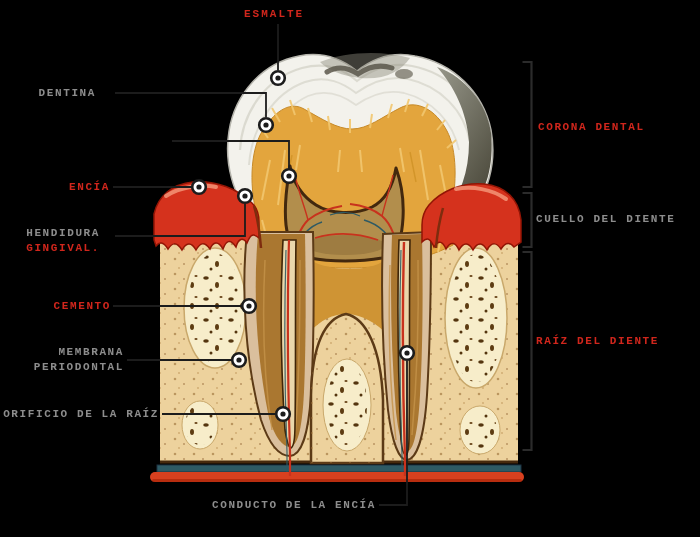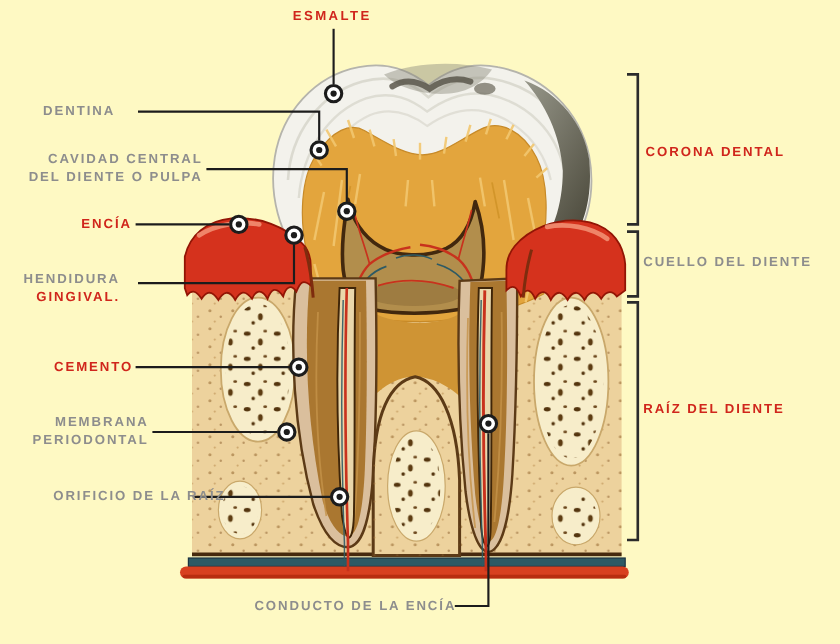--- a/index.html
+++ b/index.html
@@ -1,18 +1,18 @@
 <!DOCTYPE html>
 <html style="--c-label-red: #d0261c; --c-label-gray: #8d8d8d; --c-line: #1c1c1c; --c-enamel: #f3f2ec; --c-enamel-shade: #d8d7cd; --c-dentin: #e3a53d; --c-dentin-stria: #f2c76f; --c-root-dentin: #aa7730; --c-pulp: #b28e4c; --c-cementum: #dabf9d; --c-canal: #ead7ab; --c-gum: #d5321d; --c-gum-hi: #f59a7d; --c-bone: #edd29d; --c-bone-light: #f7edca; --c-outline-dark: #46290d; --c-artery: #c8321d; --c-vein: #2e5a64;"><head>
 <meta charset="utf-8">
 <style>
   html,body{margin:0;padding:0;background:#fff;}
   .stage{
-    position:relative;width:700px;height:537px;background:#fef9c3;overflow:hidden;
-    font-family:Liberation Sans, sans-serif;
+    position:relative;width:700px;height:537px;background:#000000;overflow:hidden;
+    font-family:Liberation Mono, monospace;
   }
   .stage svg{position:absolute;left:0;top:0;}
   .callout{
     position:absolute;font-weight:bold;font-size:11px;letter-spacing:1.6px;
     line-height:15px;white-space:nowrap;
   }
   .callout.right-al{text-align:right;}
   .red{color:var(--c-label-red);}
   .gray{color:var(--c-label-gray);}
   
@@ -254,33 +254,29 @@
 
     <g fill="none" stroke="#2b2b2b" stroke-width="2.2">
       <path d="M522.5 62 H 531.5 V 187 H 522.5"></path>
       <path d="M522.5 193 H 531.5 V 247 H 522.5"></path>
       <path d="M522.5 252 H 531.5 V 450 H 522.5"></path>
     </g>
   </svg>
 
   <div class="callout red" style="left:244px;top:7px;letter-spacing:2px;">ESMALTE</div>
   <div class="callout gray right-al" style="right:604px;top:86px;">DENTINA</div>
-  <div class="callout gray right-al" style="right:531px;top:126px;">
-    <div>CAVIDAD CENTRAL</div>
-    <div>DEL DIENTE O PULPA</div>
-  </div>
   <div class="callout red right-al" style="right:590px;top:180px;">ENCÍA</div>
   <div class="callout right-al" style="right:600px;top:226px;">
     <div class="gray">HENDIDURA</div>
     <div class="red">GINGIVAL.</div>
   </div>
   <div class="callout red right-al" style="right:589px;top:299px;margin-left:12px;">CEMENTO</div>
   <div class="callout gray right-al" style="right:576px;top:345px;">
     <div>MEMBRANA</div>
     <div>PERIODONTAL</div>
   </div>
-  <div class="callout gray right-al" style="right:512px;top:407px;">ORIFICIO DE LA RAÍZ</div>
+  <div class="callout gray right-al" style="right:541px;top:407px;">ORIFICIO DE LA RAÍZ</div>
   <div class="callout gray" style="left:212px;top:498px;">CONDUCTO DE LA ENCÍA</div>
   <div class="callout red" style="left:538px;top:120px;">CORONA DENTAL</div>
   <div class="callout gray" style="left:536px;top:212px;">CUELLO DEL DIENTE</div>
   <div class="callout red" style="left:536px;top:334px;">RAÍZ DEL DIENTE</div>
 
 </div>
 
 </body></html>

